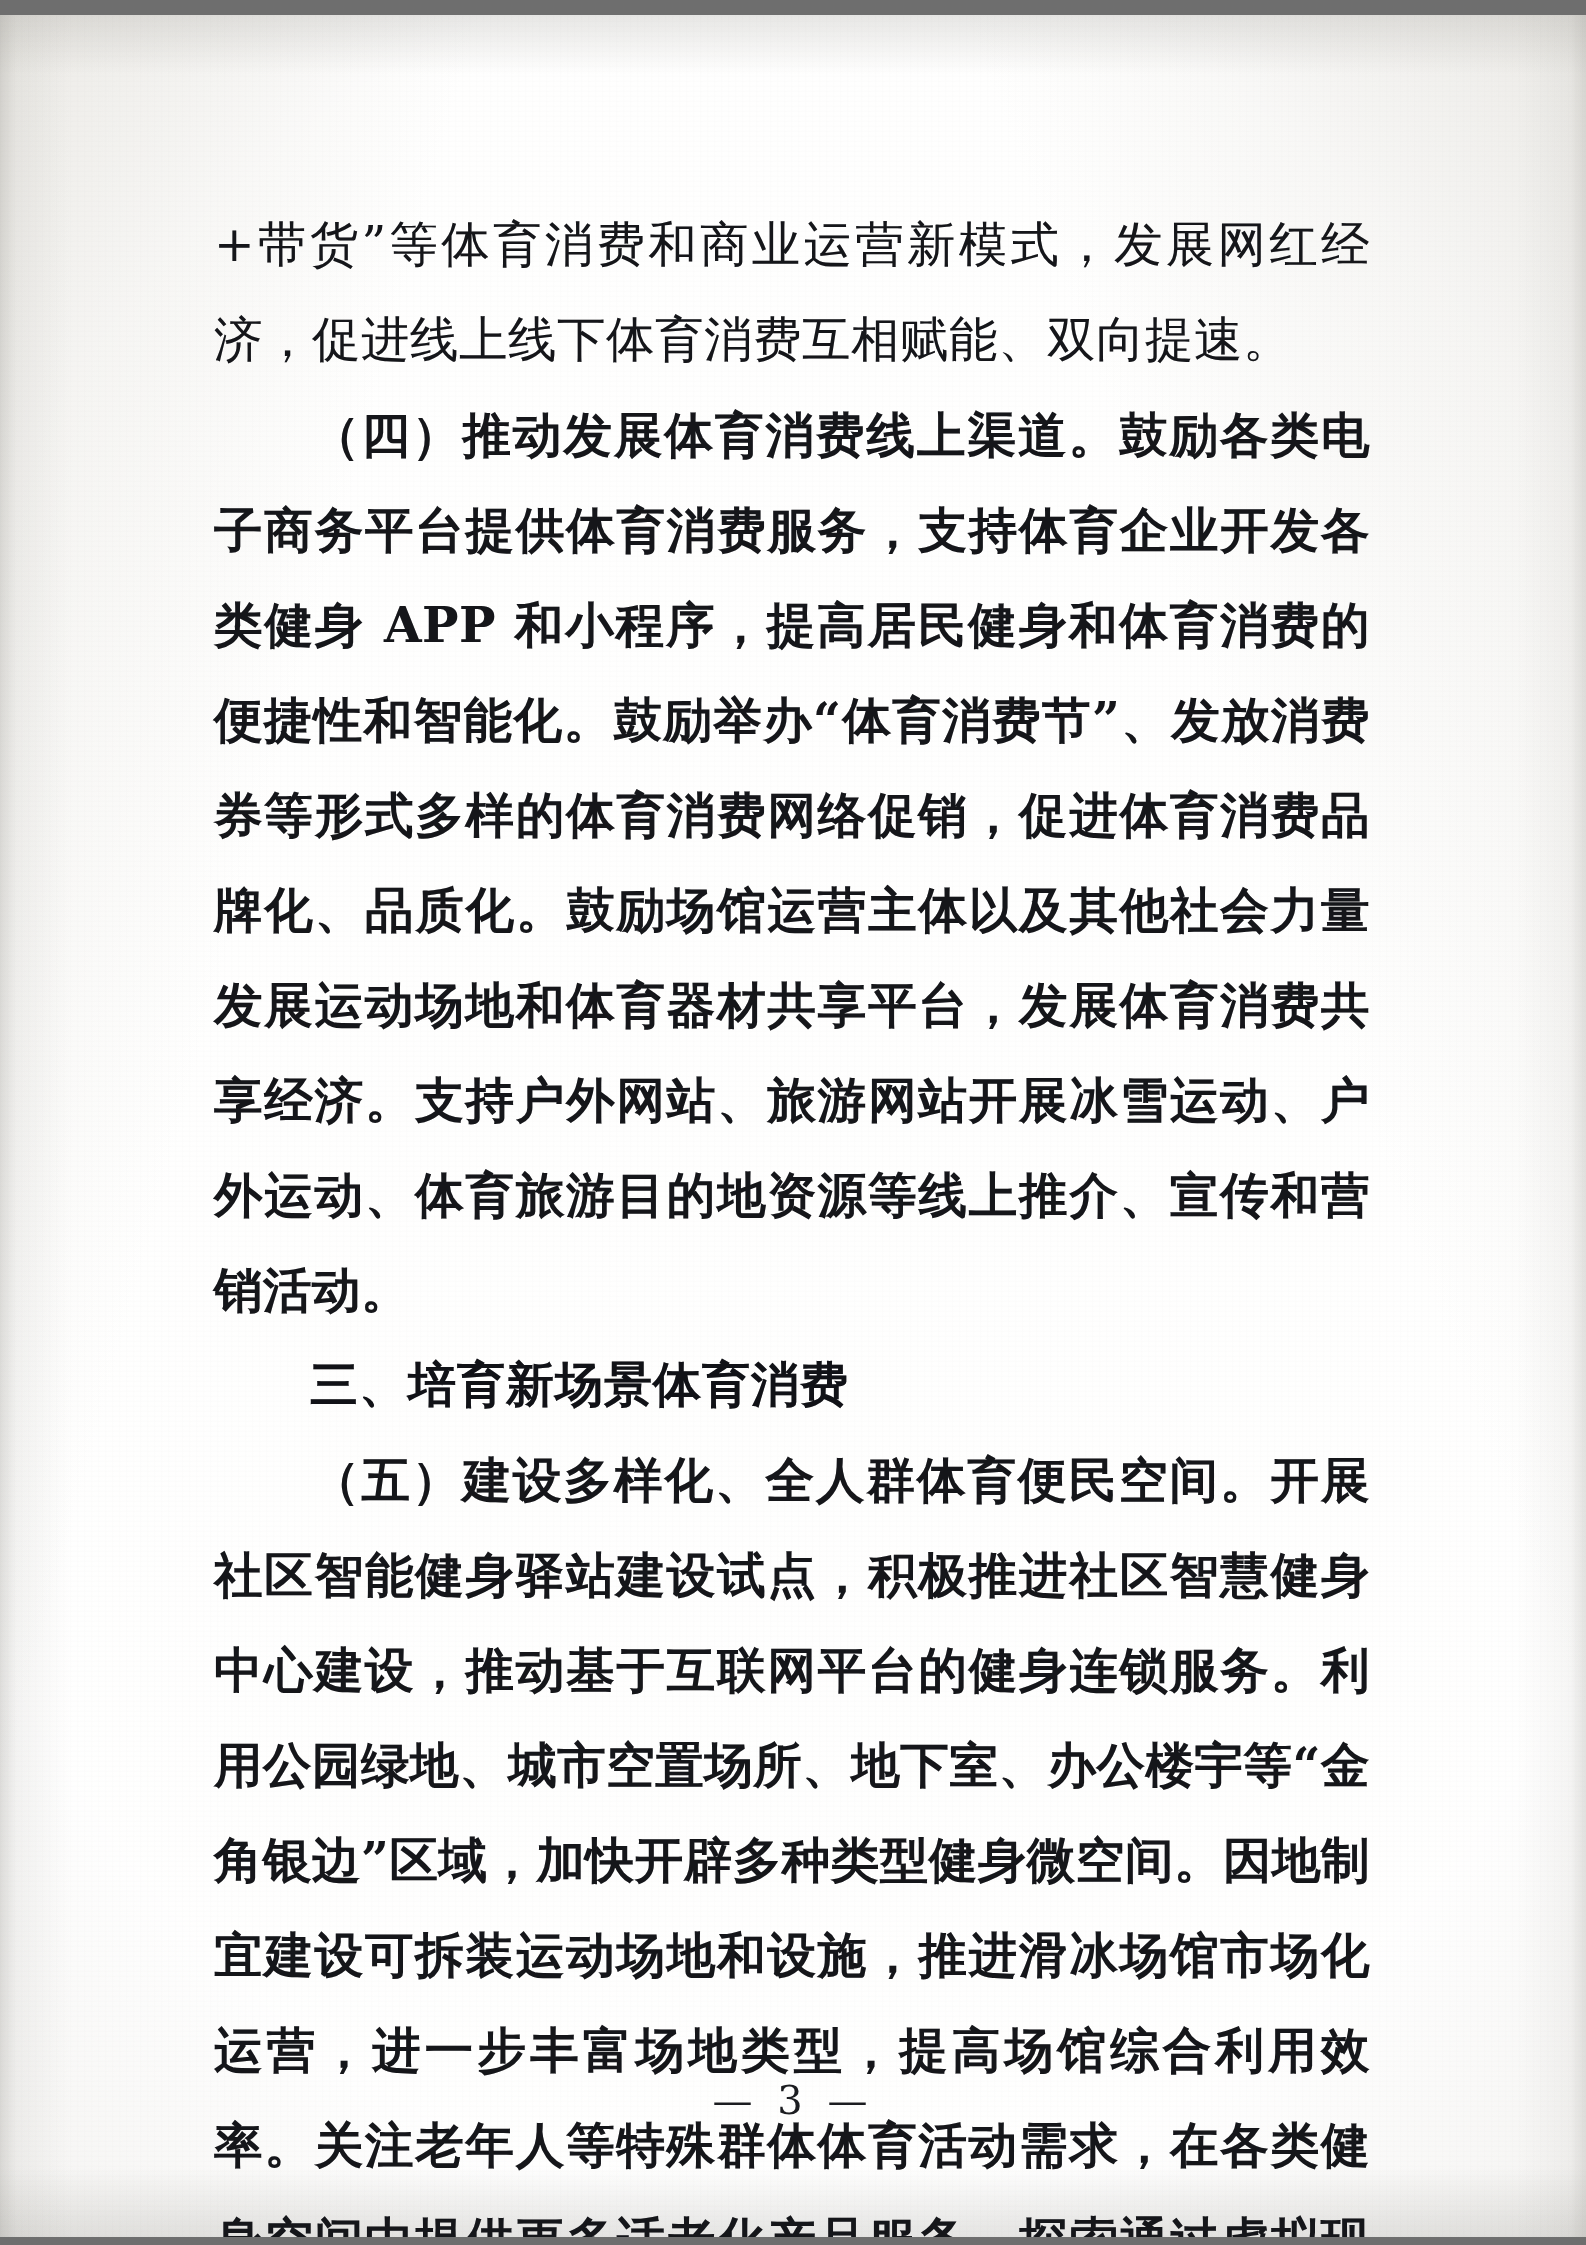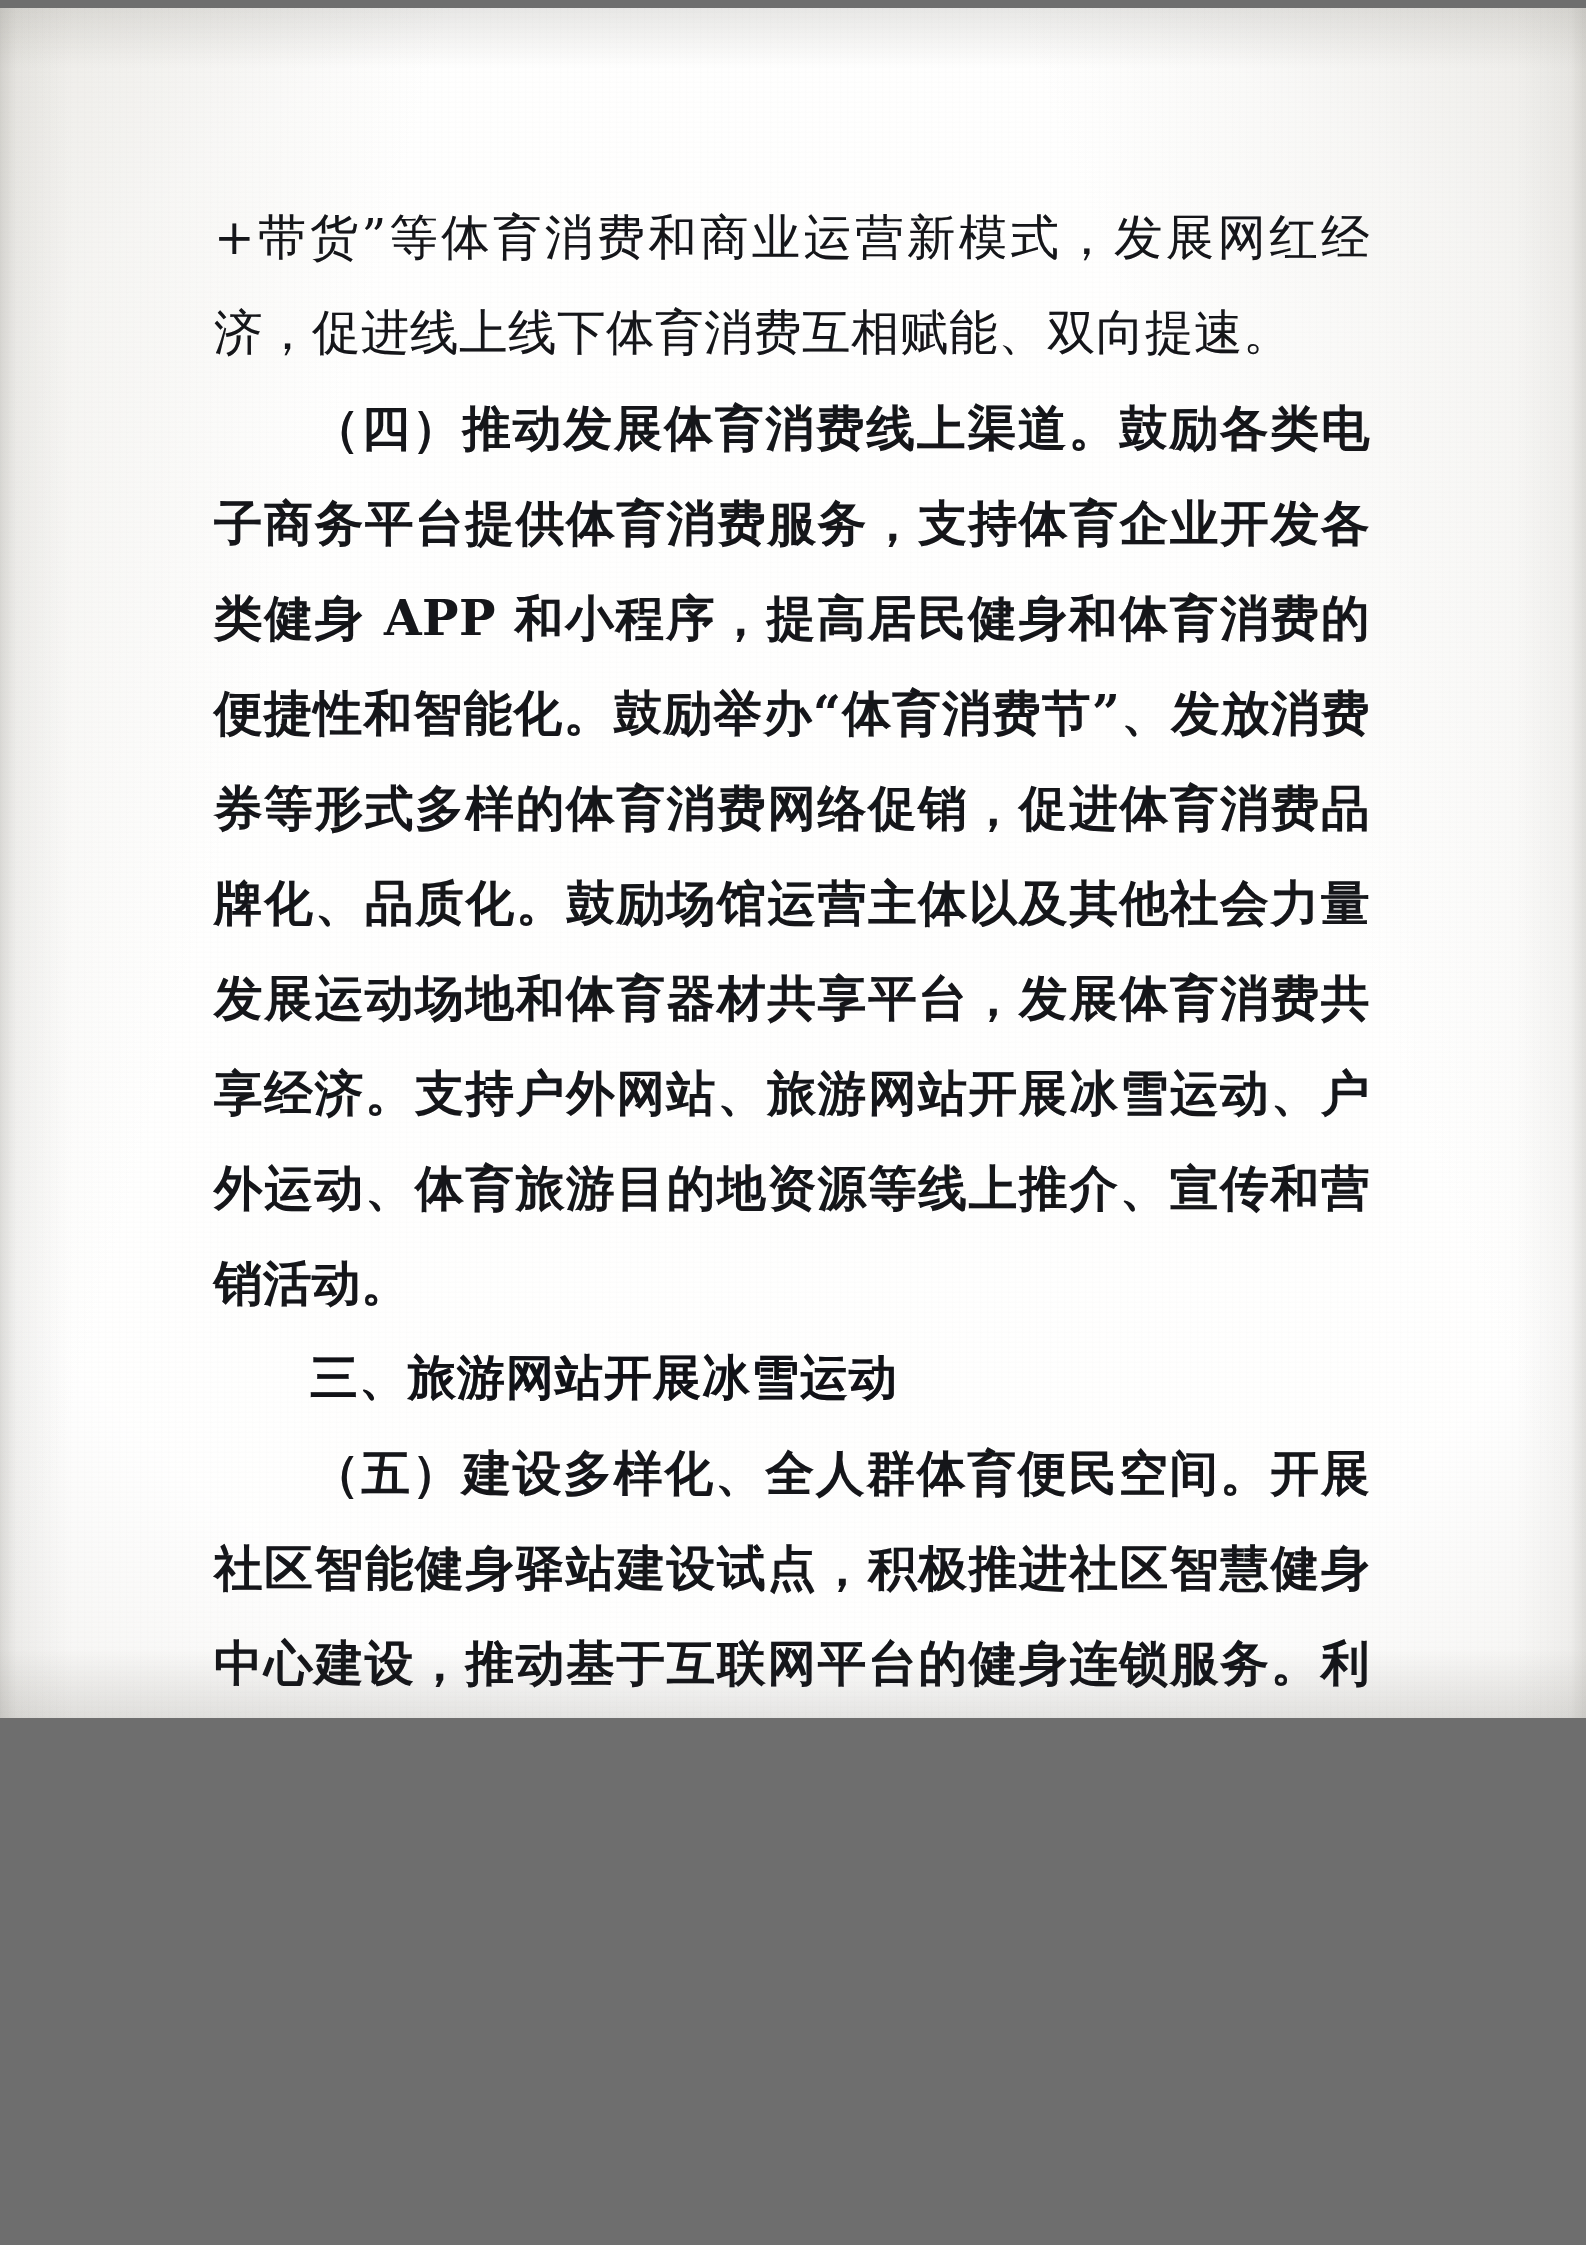--- a/index.html
+++ b/index.html
@@ -3,22 +3,22 @@
 <meta charset="utf-8">
 <style>
   html, body {
     margin: 0;
     padding: 0;
     background: #6e6e6e;
   }
   .page {
     position: relative;
     width: 1586px;
-    height: 1710px;
-    margin: 8px auto;
+    height: 2222px;
+    margin: 15px auto;
     background: #fbfaf8;
     overflow: hidden;
     
     background-image:
       linear-gradient(105deg, rgba(228,226,220,0.55) 0%, rgba(255,255,255,0) 22%),
       linear-gradient(250deg, rgba(224,222,216,0.45) 0%, rgba(255,255,255,0) 26%),
       radial-gradient(ellipse 105% 92% at 50% 48%, rgba(255,255,255,0.9) 55%, rgba(206,203,196,0.5) 100%);
   }
   
   .page::before {
@@ -100,20 +100,20 @@
 
 <div class="page">
   <div class="grain"></div>
 
   <div class="content">
 
     <p class="para">+带货”等体育消费和商业运营新模式，发展网红经济，促进线上线下体育消费互相赋能、双向提速。</p>
 
     <p class="para indent">（四）推动发展体育消费线上渠道。鼓励各类电子商务平台提供体育消费服务，支持体育企业开发各类健身 APP 和小程序，提高居民健身和体育消费的便捷性和智能化。鼓励举办“体育消费节”、发放消费券等形式多样的体育消费网络促销，促进体育消费品牌化、品质化。鼓励场馆运营主体以及其他社会力量发展运动场地和体育器材共享平台，发展体育消费共享经济。支持户外网站、旅游网站开展冰雪运动、户外运动、体育旅游目的地资源等线上推介、宣传和营销活动。</p>
 
-    <h2 class="heading">三、旅游网站开展冰雪运动</h2>
+    <h2 class="heading">三、培育新场景体育消费</h2>
 
     <p class="para indent">（五）建设多样化、全人群体育便民空间。开展社区智能健身驿站建设试点，积极推进社区智慧健身中心建设，推动基于互联网平台的健身连锁服务。利用公园绿地、城市空置场所、地下室、办公楼宇等“金角银边”区域，加快开辟多种类型健身微空间。因地制宜建设可拆装运动场地和设施，推进滑冰场馆市场化运营，进一步丰富场地类型，提高场馆综合利用效率。关注老年人等特殊群体体育活动需求，在各类健身空间中提供更多适老化产品服务，探索通过虚拟现实、增强现实等技术，帮助老年人、残障人士便捷享受在线体育、观赛观展、体感健身等智能化服务。</p>
 
   </div>
 
   <div class="footer">— 3 —</div>
 </div>
 
 </body></html>

